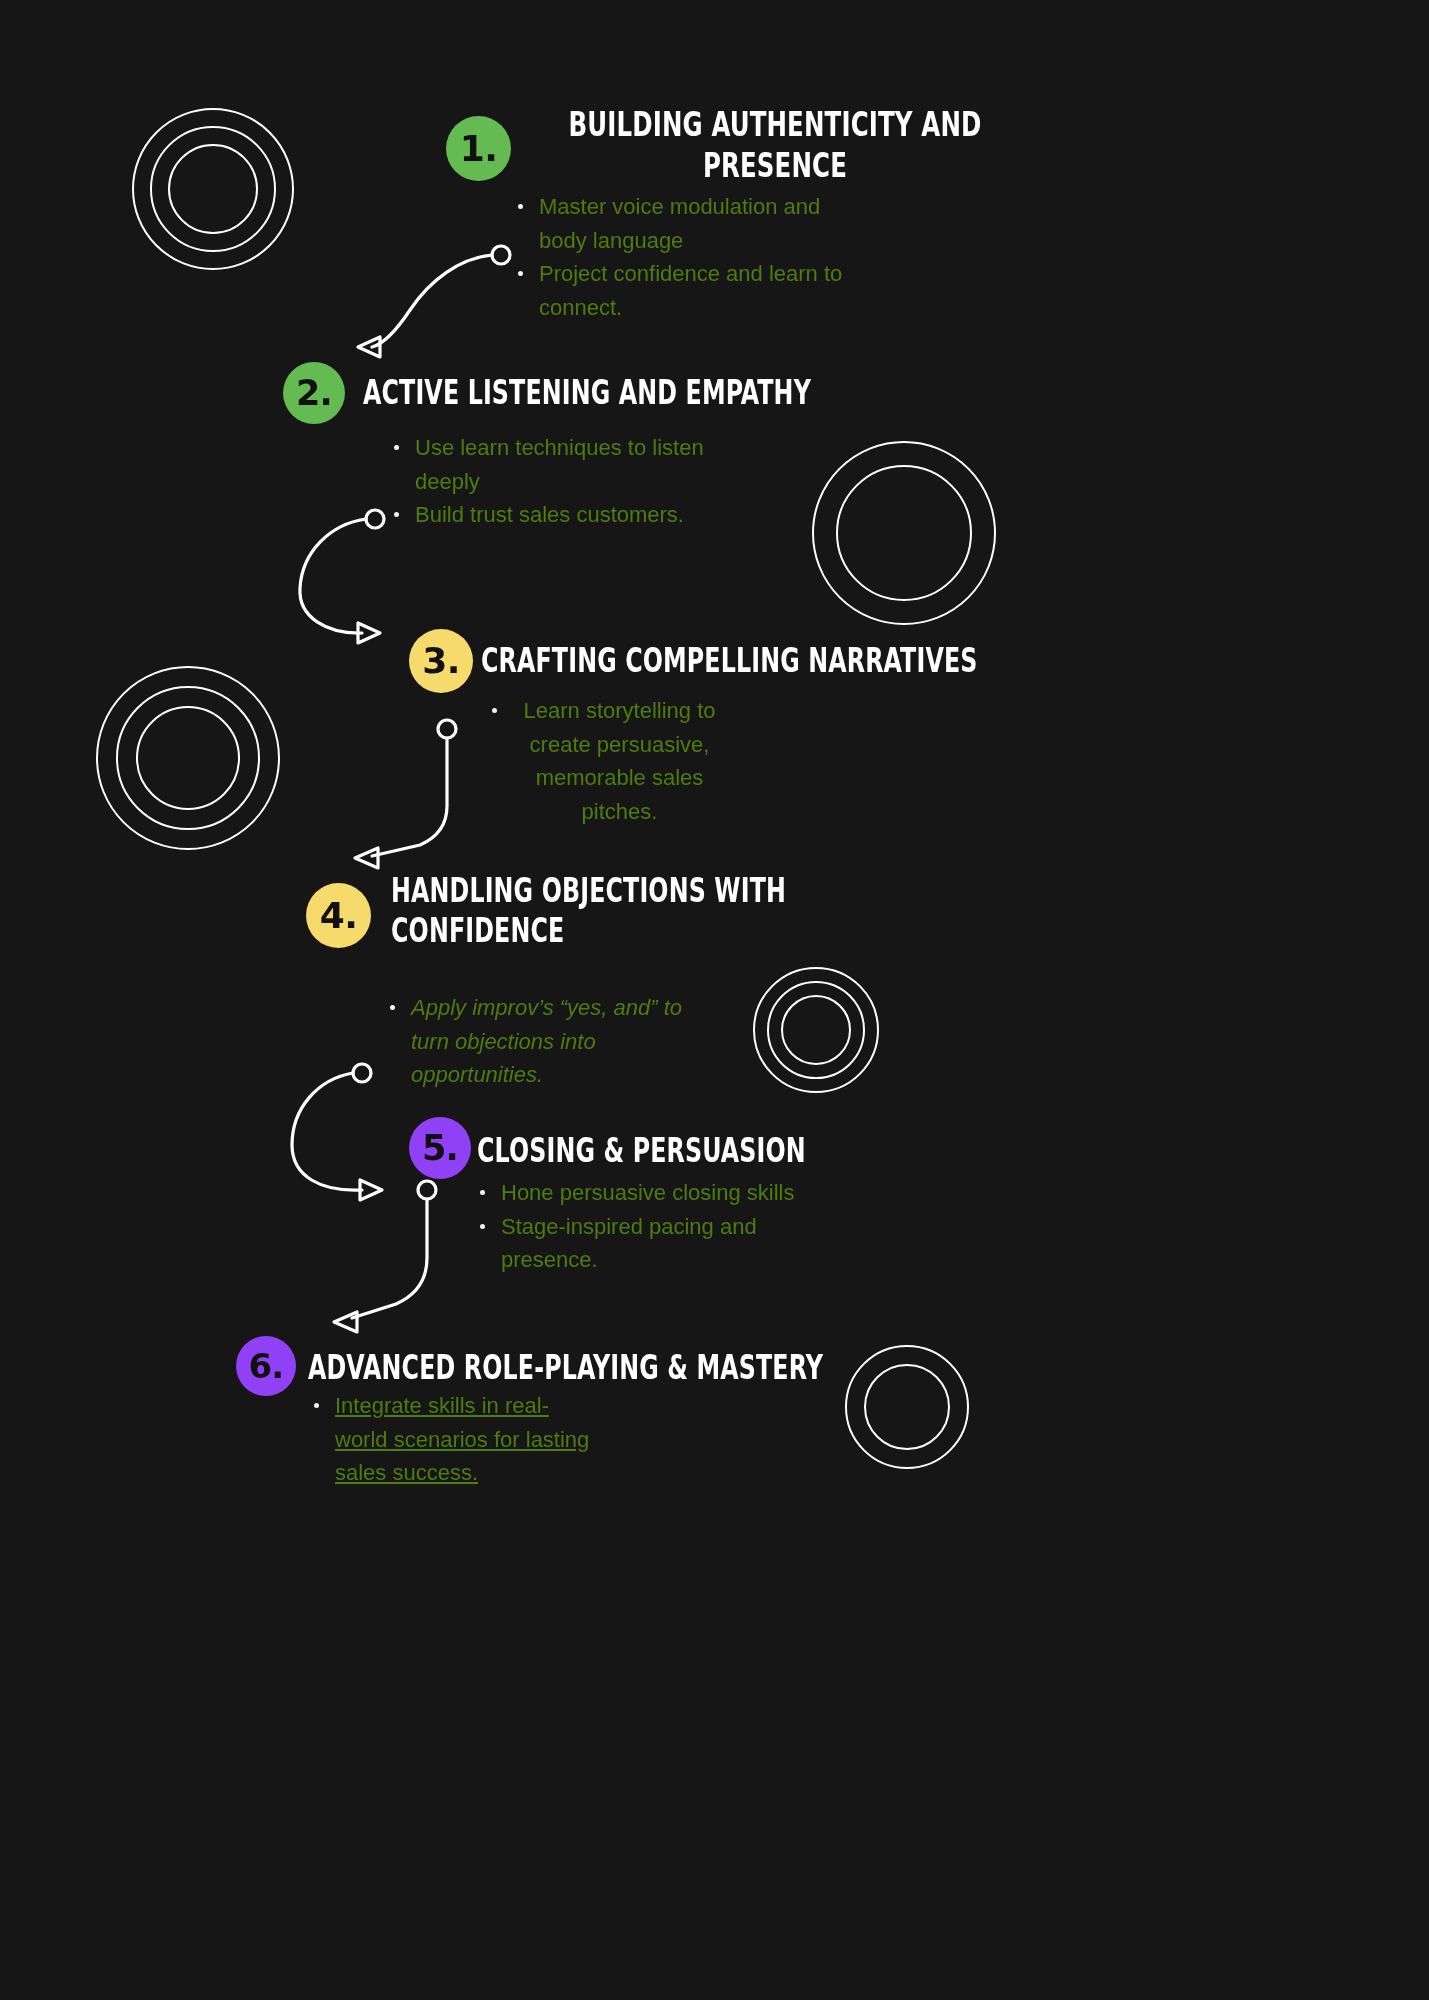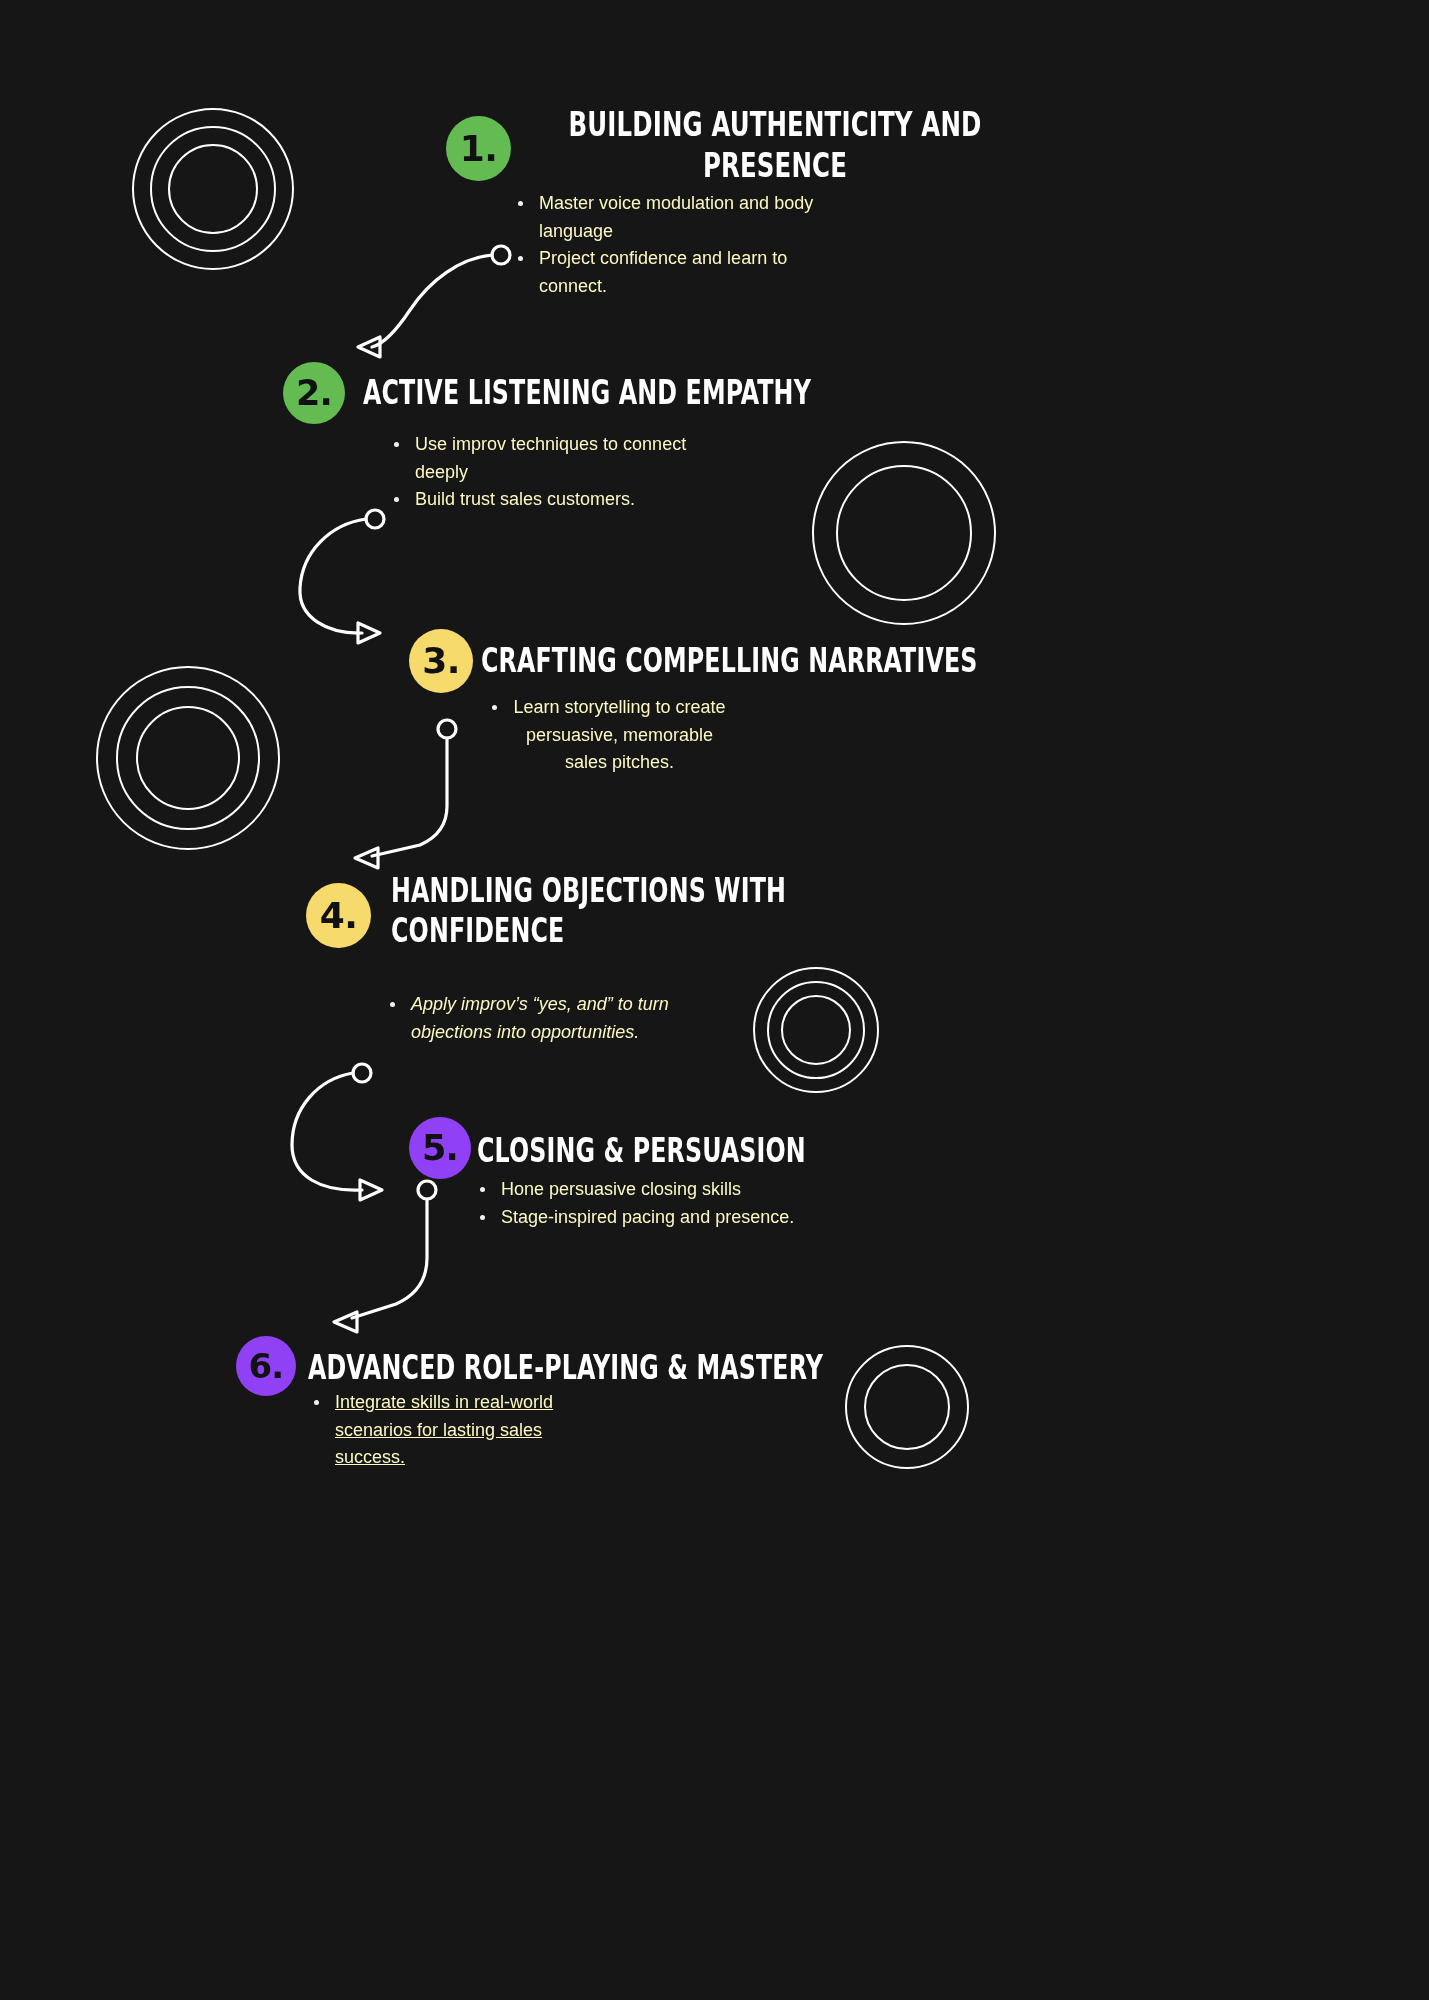--- a/index.html
+++ b/index.html
@@ -41,22 +41,22 @@
     letter-spacing:0.005em;
     line-height:1.22;
     text-transform:uppercase;
     transform:scaleX(0.80);
     transform-origin:left center;
   }
   .bullets{
     position:absolute;
     margin:0;padding:0;
     list-style:none;
-    color:#fef9c3;
-    font-size:18px;
+    color:#4d7c0f;
+    font-size:22px;
     line-height:1.53;
     font-family:"Liberation Sans",sans-serif;
     font-weight:300;
   }
   .bullets li{
     position:relative;
     padding-left:27px;
     margin:0;
   }
   .bullets li:before{
@@ -146,21 +146,21 @@
       <li>Project confidence and learn to connect.</li>
     </ul>
   </div>
 
   <div class="step">
     <div class="badge" style="left:283px;top:362px;width:62px;height:62px;background:#63bb52;font-size:35px;">
       <span>2.</span>
     </div>
     <div class="heading" style="left:363px;top:373px;width:620px;font-size:33px;">ACTIVE LISTENING AND EMPATHY</div>
     <ul class="bullets" style="left:388px;top:431px;width:330px;">
-      <li>Use improv techniques to connect deeply</li>
+      <li>Use learn techniques to listen deeply</li>
       <li>Build trust sales customers.</li>
     </ul>
   </div>
 
   <div class="step">
     <div class="badge" style="left:409px;top:629px;width:64px;height:64px;background:#f7da6c;font-size:36px;">
       <span>3.</span>
     </div>
     <div class="heading" style="left:481px;top:641px;width:680px;font-size:33px;">CRAFTING COMPELLING NARRATIVES</div>
     <ul class="bullets" style="left:486px;top:694px;width:240px;text-align:center;">

